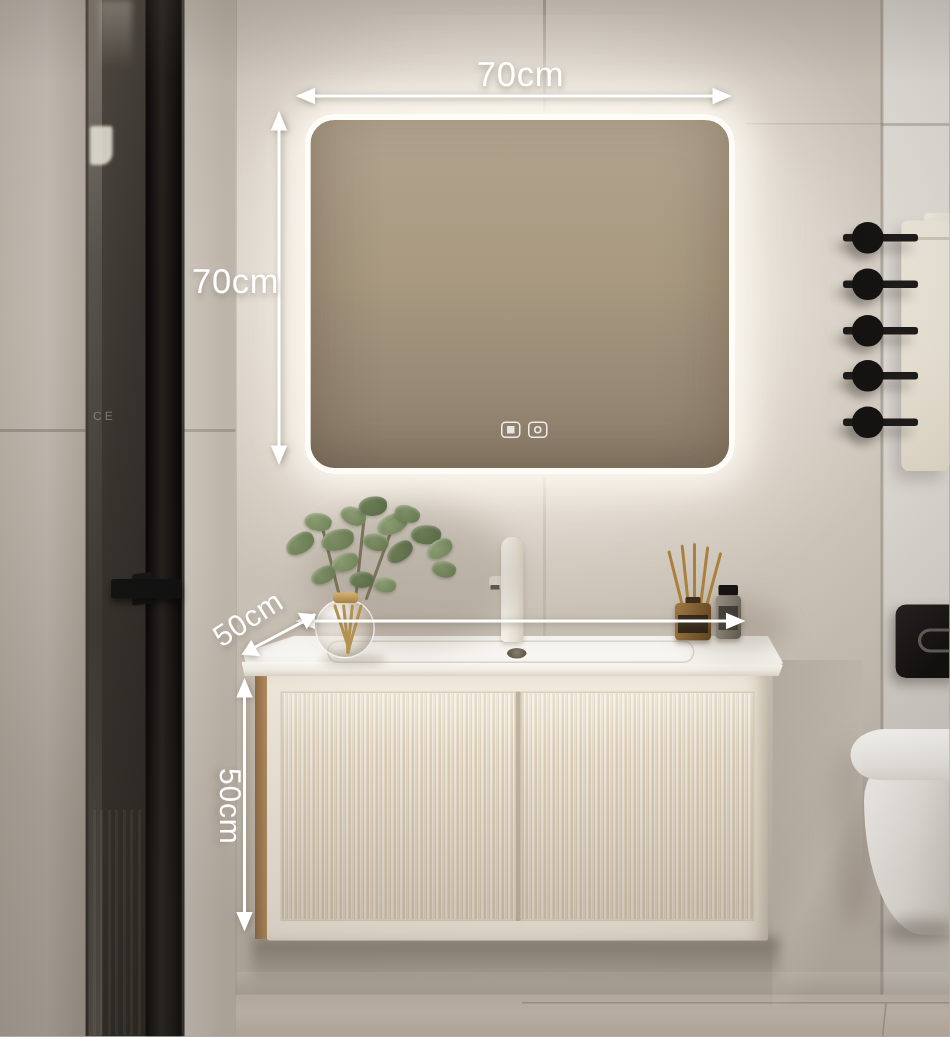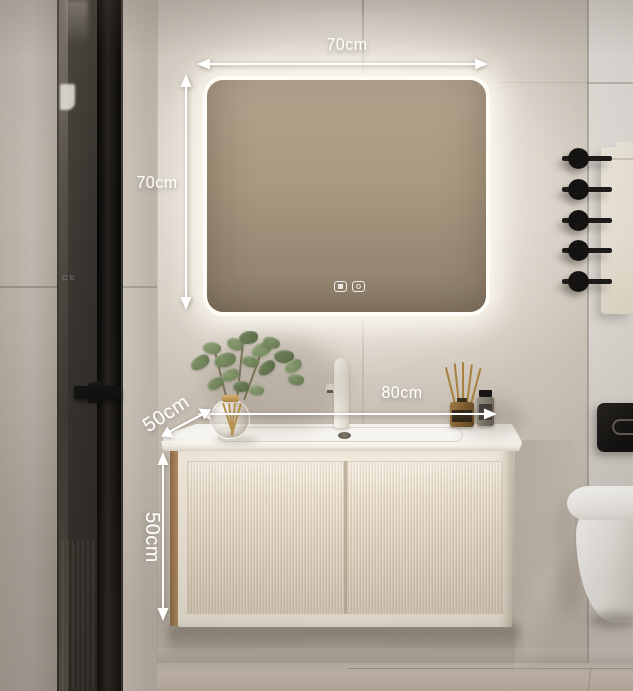--- a/index.html
+++ b/index.html
@@ -41,21 +41,21 @@
   .m-btn{width:13px;height:11px;border:1px solid rgba(255,255,255,.85);border-radius:3px;
     display:flex;align-items:center;justify-content:center;}
   .m-btn .sq{width:5px;height:5px;background:rgba(255,255,255,.8);}
   .m-btn .pw{width:5px;height:5px;border:1px solid rgba(255,255,255,.85);border-radius:50%;}
 
   
   .dims-svg{left:0;top:0;z-index:70;pointer-events:none;}
   .dims-svg line{stroke:#fff;stroke-width:2;}
   .dims-svg polygon{fill:#fff;}
   .lbl{position:absolute;z-index:71;color:#fff;font-weight:500;letter-spacing:.5px;
-    font-size:16px;text-align:center;
+    font-size:23px;text-align:center;
     text-shadow:0 0 7px rgba(255,255,255,.4),0 2px 4px rgba(100,88,72,.6);}
   .lbl-mirror-width{left:313px;top:36px;width:68px;}
   .lbl-mirror-height{left:128px;top:174px;width:58px;}
   .lbl-vanity-width{left:368px;top:384px;width:68px;}
   .lbl-counter-depth{left:134px;top:402px;width:64px;font-size:20px;transform:rotate(-33deg);}
   .lbl-cabinet-height{left:126px;top:526px;width:52px;font-size:20px;transform:rotate(90deg);}
 
   
   .towel-back{left:616px;top:142px;width:20px;height:168px;border-radius:3px;
     background:linear-gradient(90deg,#f0ede3,#e6e2d5);}
@@ -346,17 +346,16 @@
     </g>
     <g style="filter:drop-shadow(1px 1px 2px rgba(100,88,72,.5));">
       <line x1="163" y1="461" x2="163" y2="612"></line>
       <polygon points="163,452 157.5,465 168.5,465"></polygon>
       <polygon points="163,621 157.5,608 168.5,608"></polygon>
     </g>
   </svg>
 
   <div class="lbl lbl-mirror-width">70cm</div>
   <div class="lbl lbl-mirror-height">70cm</div>
-  <div class="lbl lbl-vanity-width">80cm</div>
   <div class="lbl lbl-counter-depth">50cm</div>
   <div class="lbl lbl-cabinet-height">50cm</div>
 
 </div>
 
 </body></html>

